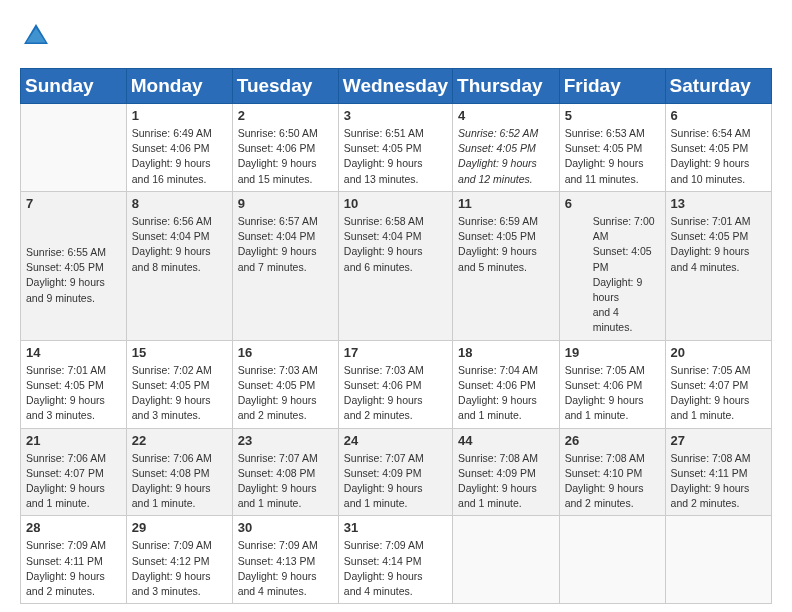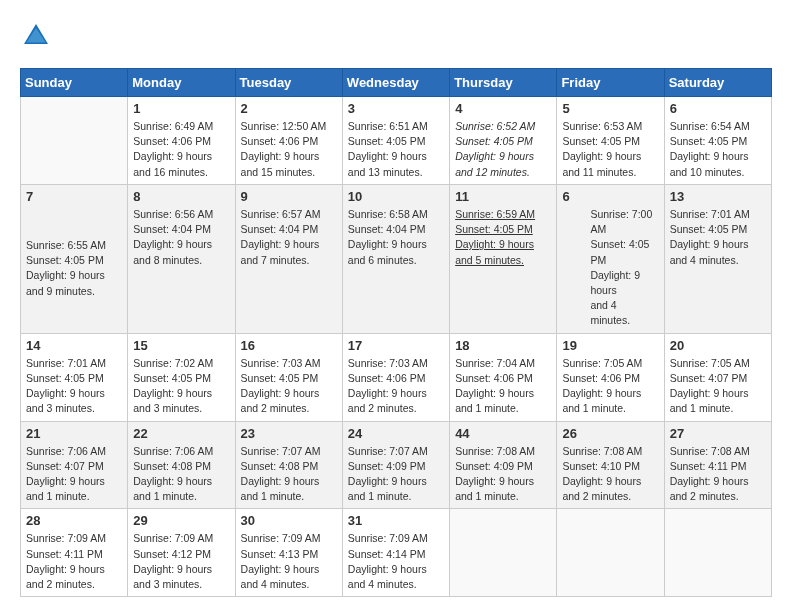--- a/index.html
+++ b/index.html
@@ -53,21 +53,21 @@
       color: #555;
     }
     .calendar {
       width: 100%;
       border-collapse: collapse;
       border: 1px solid #ccc;
     }
     .calendar th {
       background: #2b6cb8;
       color: #fff;
-      font-size: 13px;
+      font-size: 19px;
       font-weight: bold;
       padding: 6px 4px;
       text-align: left;
       border: 1px solid #1a5a9e;
     }
     .calendar td {
       vertical-align: top;
       padding: 4px 5px;
       border: 1px solid #ccc;
       width: calc(100% / 7);
@@ -131,21 +131,21 @@
         <td class="empty"></td>
         <td>
           <span class="day-num">1</span>
           <div class="day-info" style="white-space: pre-line;">Sunrise: 6:49 AM
 Sunset: 4:06 PM
 Daylight: 9 hours
 and 16 minutes.</div>
         </td>
         <td>
           <span class="day-num">2</span>
-          <div class="day-info" style="white-space: pre-line;">Sunrise: 12:50 AM
+          <div class="day-info" style="white-space: pre-line;">Sunrise: 6:50 AM
 Sunset: 4:06 PM
 Daylight: 9 hours
 and 15 minutes.</div>
         </td>
         <td>
           <span class="day-num">3</span>
           <div class="day-info" style="white-space: pre-line;">Sunrise: 6:51 AM
 Sunset: 4:05 PM
 Daylight: 9 hours
 and 13 minutes.</div>
@@ -196,21 +196,21 @@
         </td>
         <td>
           <span class="day-num">10</span>
           <div class="day-info" style="white-space: pre-line;">Sunrise: 6:58 AM
 Sunset: 4:04 PM
 Daylight: 9 hours
 and 6 minutes.</div>
         </td>
         <td>
           <span class="day-num">11</span>
-          <div class="day-info" style="white-space: pre-line; text-decoration: underline;">Sunrise: 6:59 AM
+          <div class="day-info" style="white-space: pre-line;">Sunrise: 6:59 AM
 Sunset: 4:05 PM
 Daylight: 9 hours
 and 5 minutes.</div>
         </td>
         <td>
           <span class="day-num">6</span>
           <div class="day-info" style="white-space: pre-line; margin-left: 28px;">Sunrise: 7:00 AM
 Sunset: 4:05 PM
 Daylight: 9 hours
 and 4 minutes.</div>

